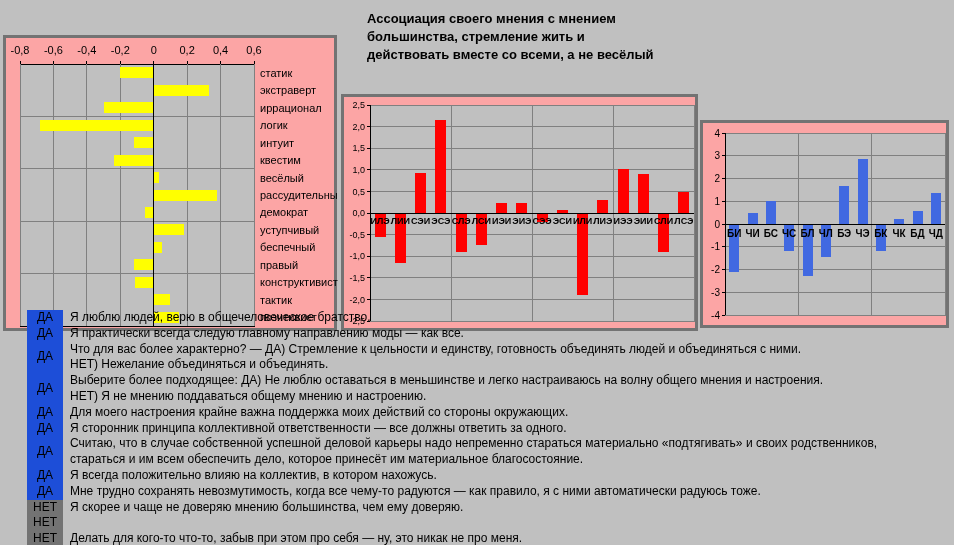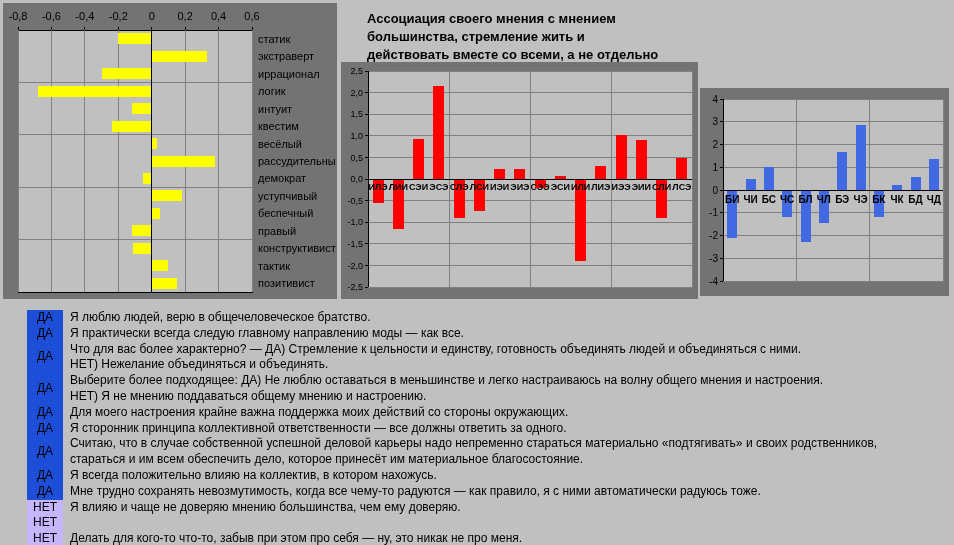--- a/index.html
+++ b/index.html
@@ -3,41 +3,42 @@
 <meta charset="utf-8">
 <style>
   html,body{margin:0;padding:0;}
   body{
     width:954px;height:545px;position:relative;overflow:hidden;
     background:#C0C0C0;
     font-family:"Liberation Sans",sans-serif;
     color:#000;
   }
   .panel{
-    position:absolute;background:#737373;border:1px solid #737373;
+    position:absolute;background:#fca5a5;border:3px solid #737373;
     box-sizing:border-box;
+    margin-top:32px;
   }
   #panel-dichotomies{left:3px;top:3px;width:334px;height:296px;}
   #panel-types{left:341px;top:62px;width:357px;height:237px;}
   #panel-functions{left:700px;top:88px;width:249px;height:208px;}
   #chart-title{
     position:absolute;left:367px;top:10px;width:340px;
     font-size:13px;font-weight:bold;line-height:18px;color:#000;
   }
   svg{display:block;}
   svg line, svg rect{shape-rendering:crispEdges;}
   svg text{font-family:"Liberation Sans",sans-serif;}
   #qa-list{position:absolute;left:0;top:310px;width:954px;}
   .qa-row{display:flex;align-items:stretch;margin-left:27px;}
   .qa-badge{
     flex:0 0 36px;display:flex;align-items:center;justify-content:center;
     font-size:12px;line-height:15.8px;
   }
   .qa-badge.yes{background:#1d4ed8;}
-  .qa-badge.no{background:#c4b5fd;}
+  .qa-badge.no{background:#737373;}
   .qa-text{margin-left:7px;font-size:12px;line-height:15.8px;white-space:nowrap;}
 </style>
 </head>
 <body>
 
 <div class="panel" id="panel-dichotomies">
   <svg id="svg-dichotomies" width="332" height="294">
       <rect x="14" y="26" width="234" height="262" fill="#C0C0C0" stroke="#000000"></rect>
       <g>
         <line x1="14" y1="26" x2="14" y2="288" stroke="#808080"></line>
@@ -101,21 +102,21 @@
         <text x="254" y="230.86666666666665" font-size="11" fill="#000">правый</text>
         <text x="254" y="248.33333333333331" font-size="11" fill="#000">конструктивист</text>
         <text x="254" y="265.79999999999995" font-size="11" fill="#000">тактик</text>
         <text x="254" y="283.26666666666665" font-size="11" fill="#000">позитивист</text>
       </g>
     </svg>
 </div>
 
 <div id="chart-title">
   <div>Ассоциация своего мнения с мнением большинства, стремление жить и</div>
-  <div>действовать вместе со всеми, а не отдельно</div>
+  <div>действовать вместе со всеми, а не весёлый</div>
 </div>
 
 <div class="panel" id="panel-types">
   <svg id="svg-types" width="355" height="235">
       <rect x="26" y="8" width="324" height="216" fill="#C0C0C0" stroke="#808080"></rect>
       <g>
         <line x1="26" y1="8" x2="350" y2="8" stroke="#808080"></line>
         <line x1="23" y1="8" x2="26" y2="8" stroke="#000000"></line>
         <line x1="26" y1="29.6" x2="350" y2="29.6" stroke="#808080"></line>
         <line x1="23" y1="29.6" x2="26" y2="29.6" stroke="#000000"></line>
@@ -312,21 +313,21 @@
     </div>
     <div class="qa-row">
       <div class="qa-badge yes">ДА</div>
       <div class="qa-text">
         <div class="qa-line">Мне трудно сохранять невозмутимость, когда все чему-то радуются — как правило, я с ними автоматически радуюсь тоже.</div>
       </div>
     </div>
     <div class="qa-row">
       <div class="qa-badge no">НЕТ</div>
       <div class="qa-text">
-        <div class="qa-line">Я влияю и чаще не доверяю мнению большинства, чем ему доверяю.</div>
+        <div class="qa-line">Я скорее и чаще не доверяю мнению большинства, чем ему доверяю.</div>
       </div>
     </div>
     <div class="qa-row">
       <div class="qa-badge no">НЕТ</div>
     </div>
     <div class="qa-row">
       <div class="qa-badge no">НЕТ</div>
       <div class="qa-text">
         <div class="qa-line">Делать для кого-то что-то, забыв при этом про себя — ну, это никак не про меня.</div>
       </div>

